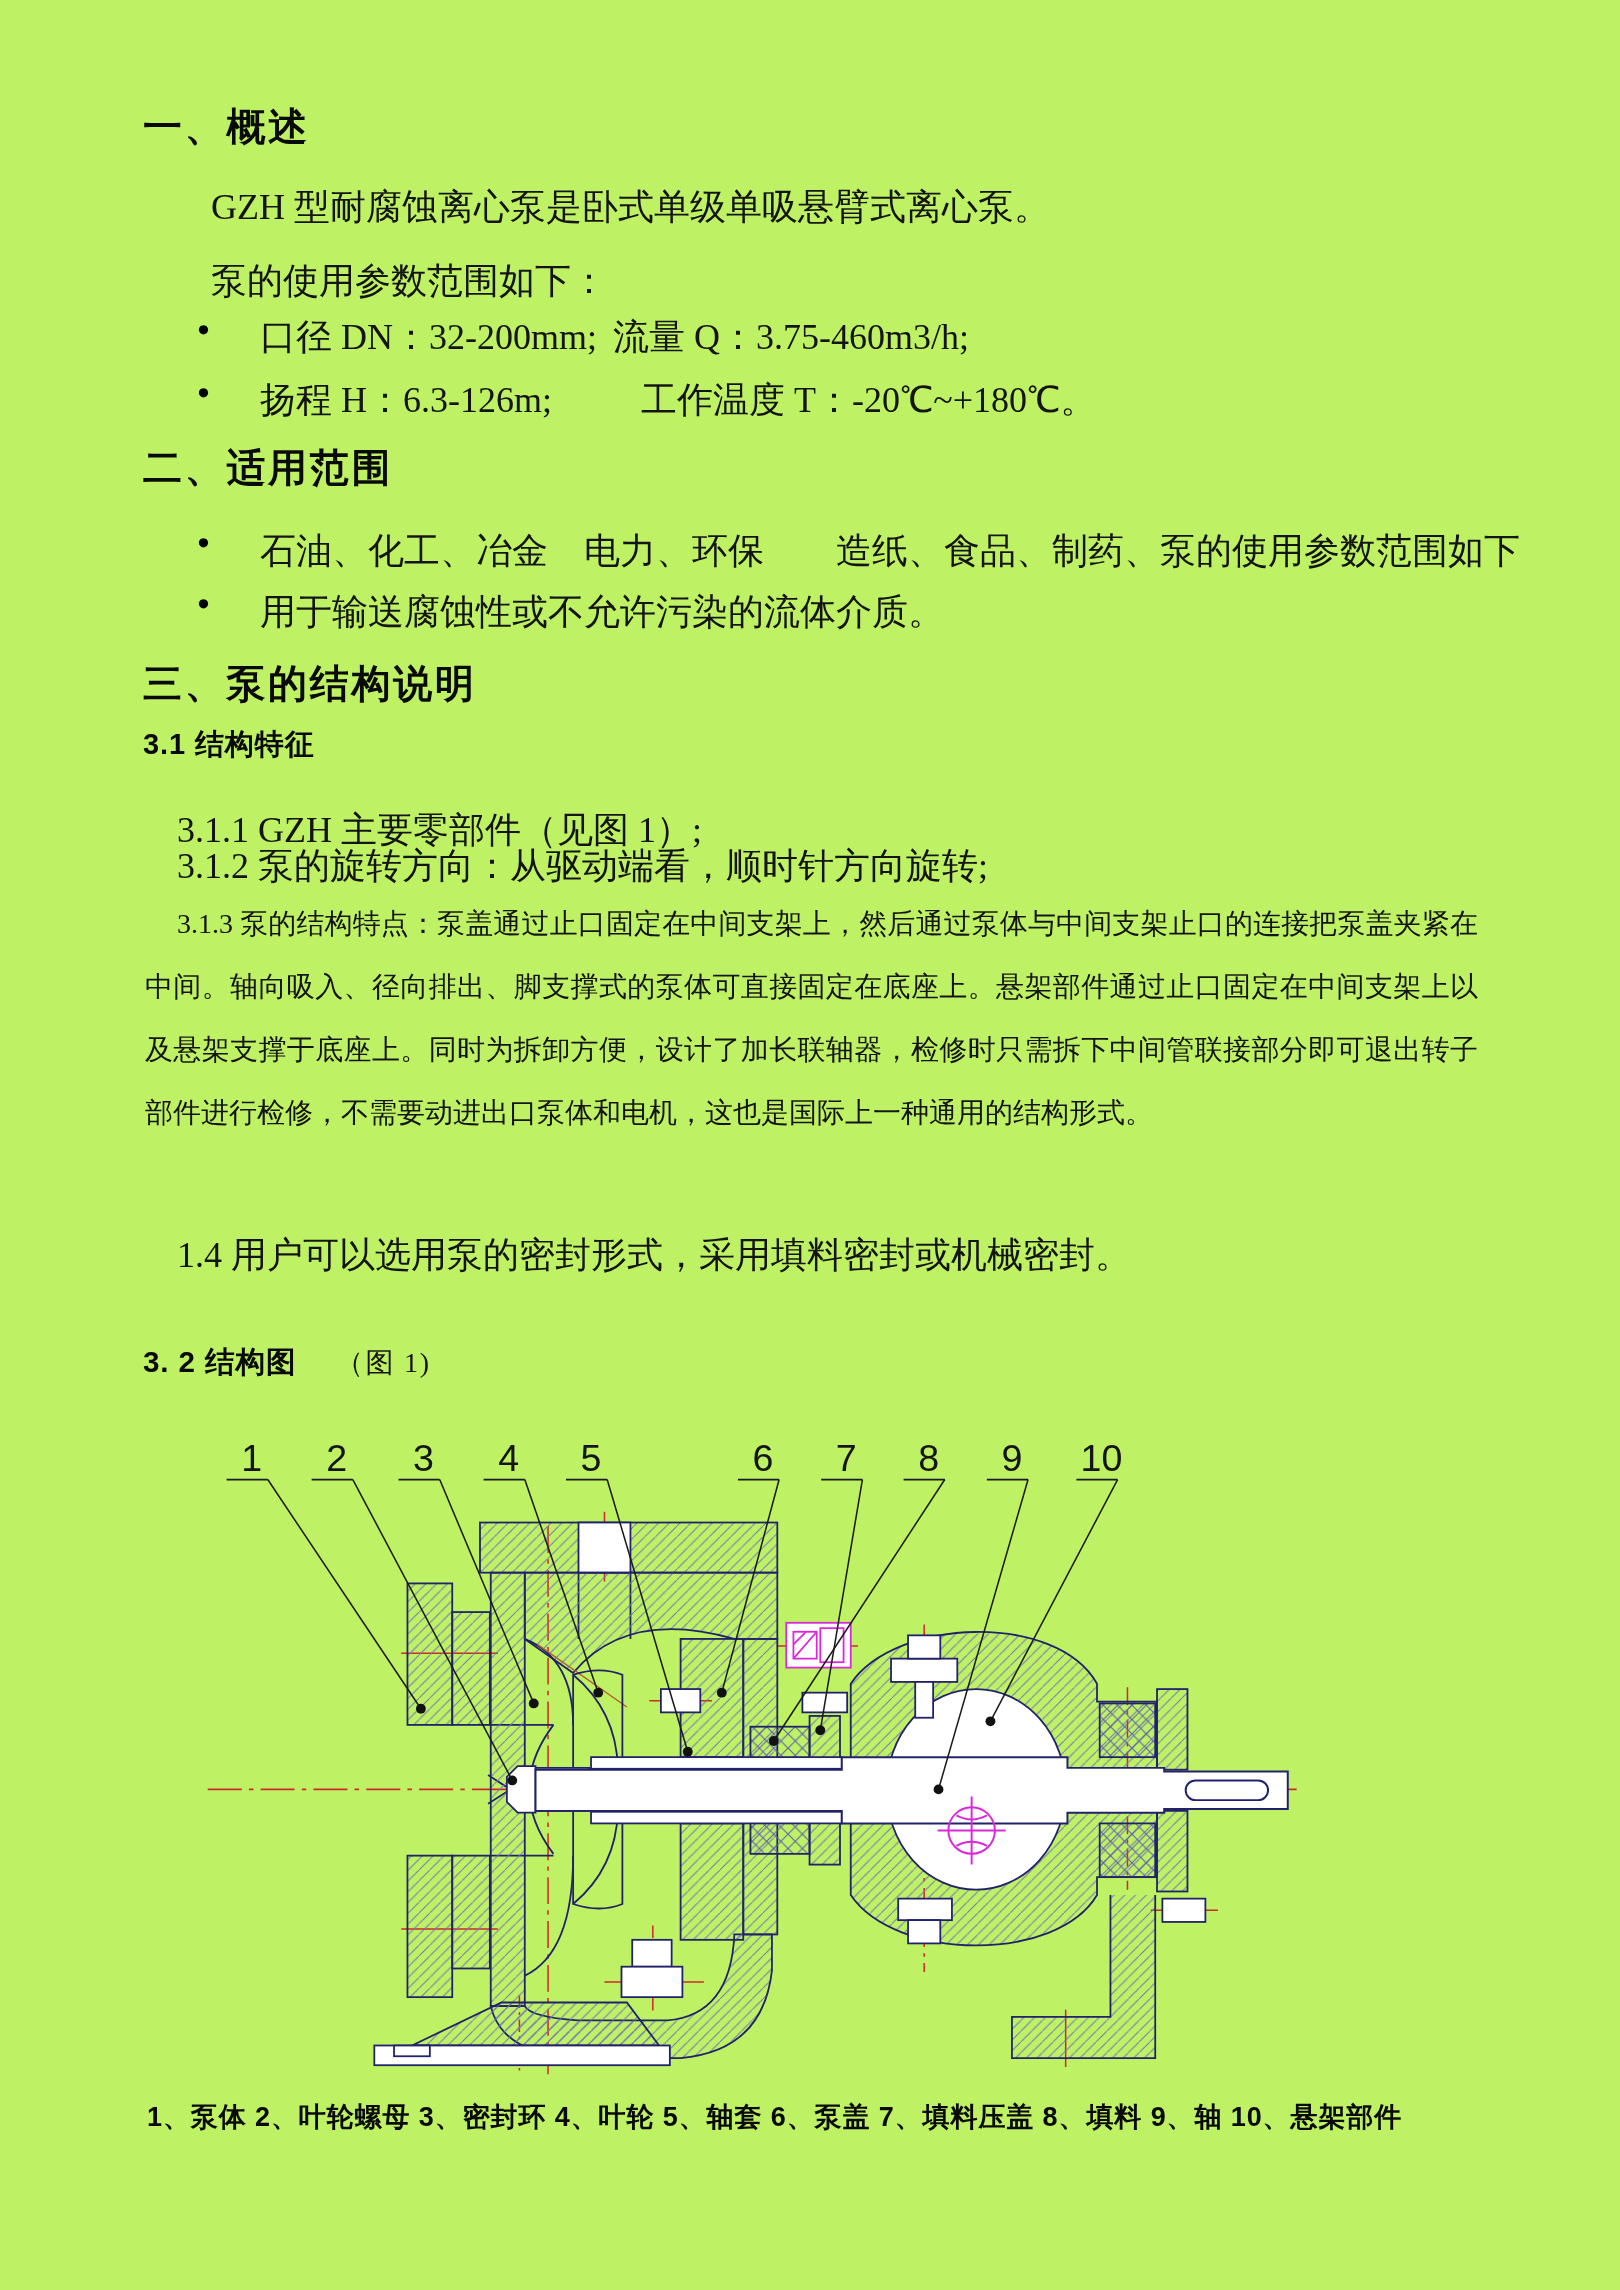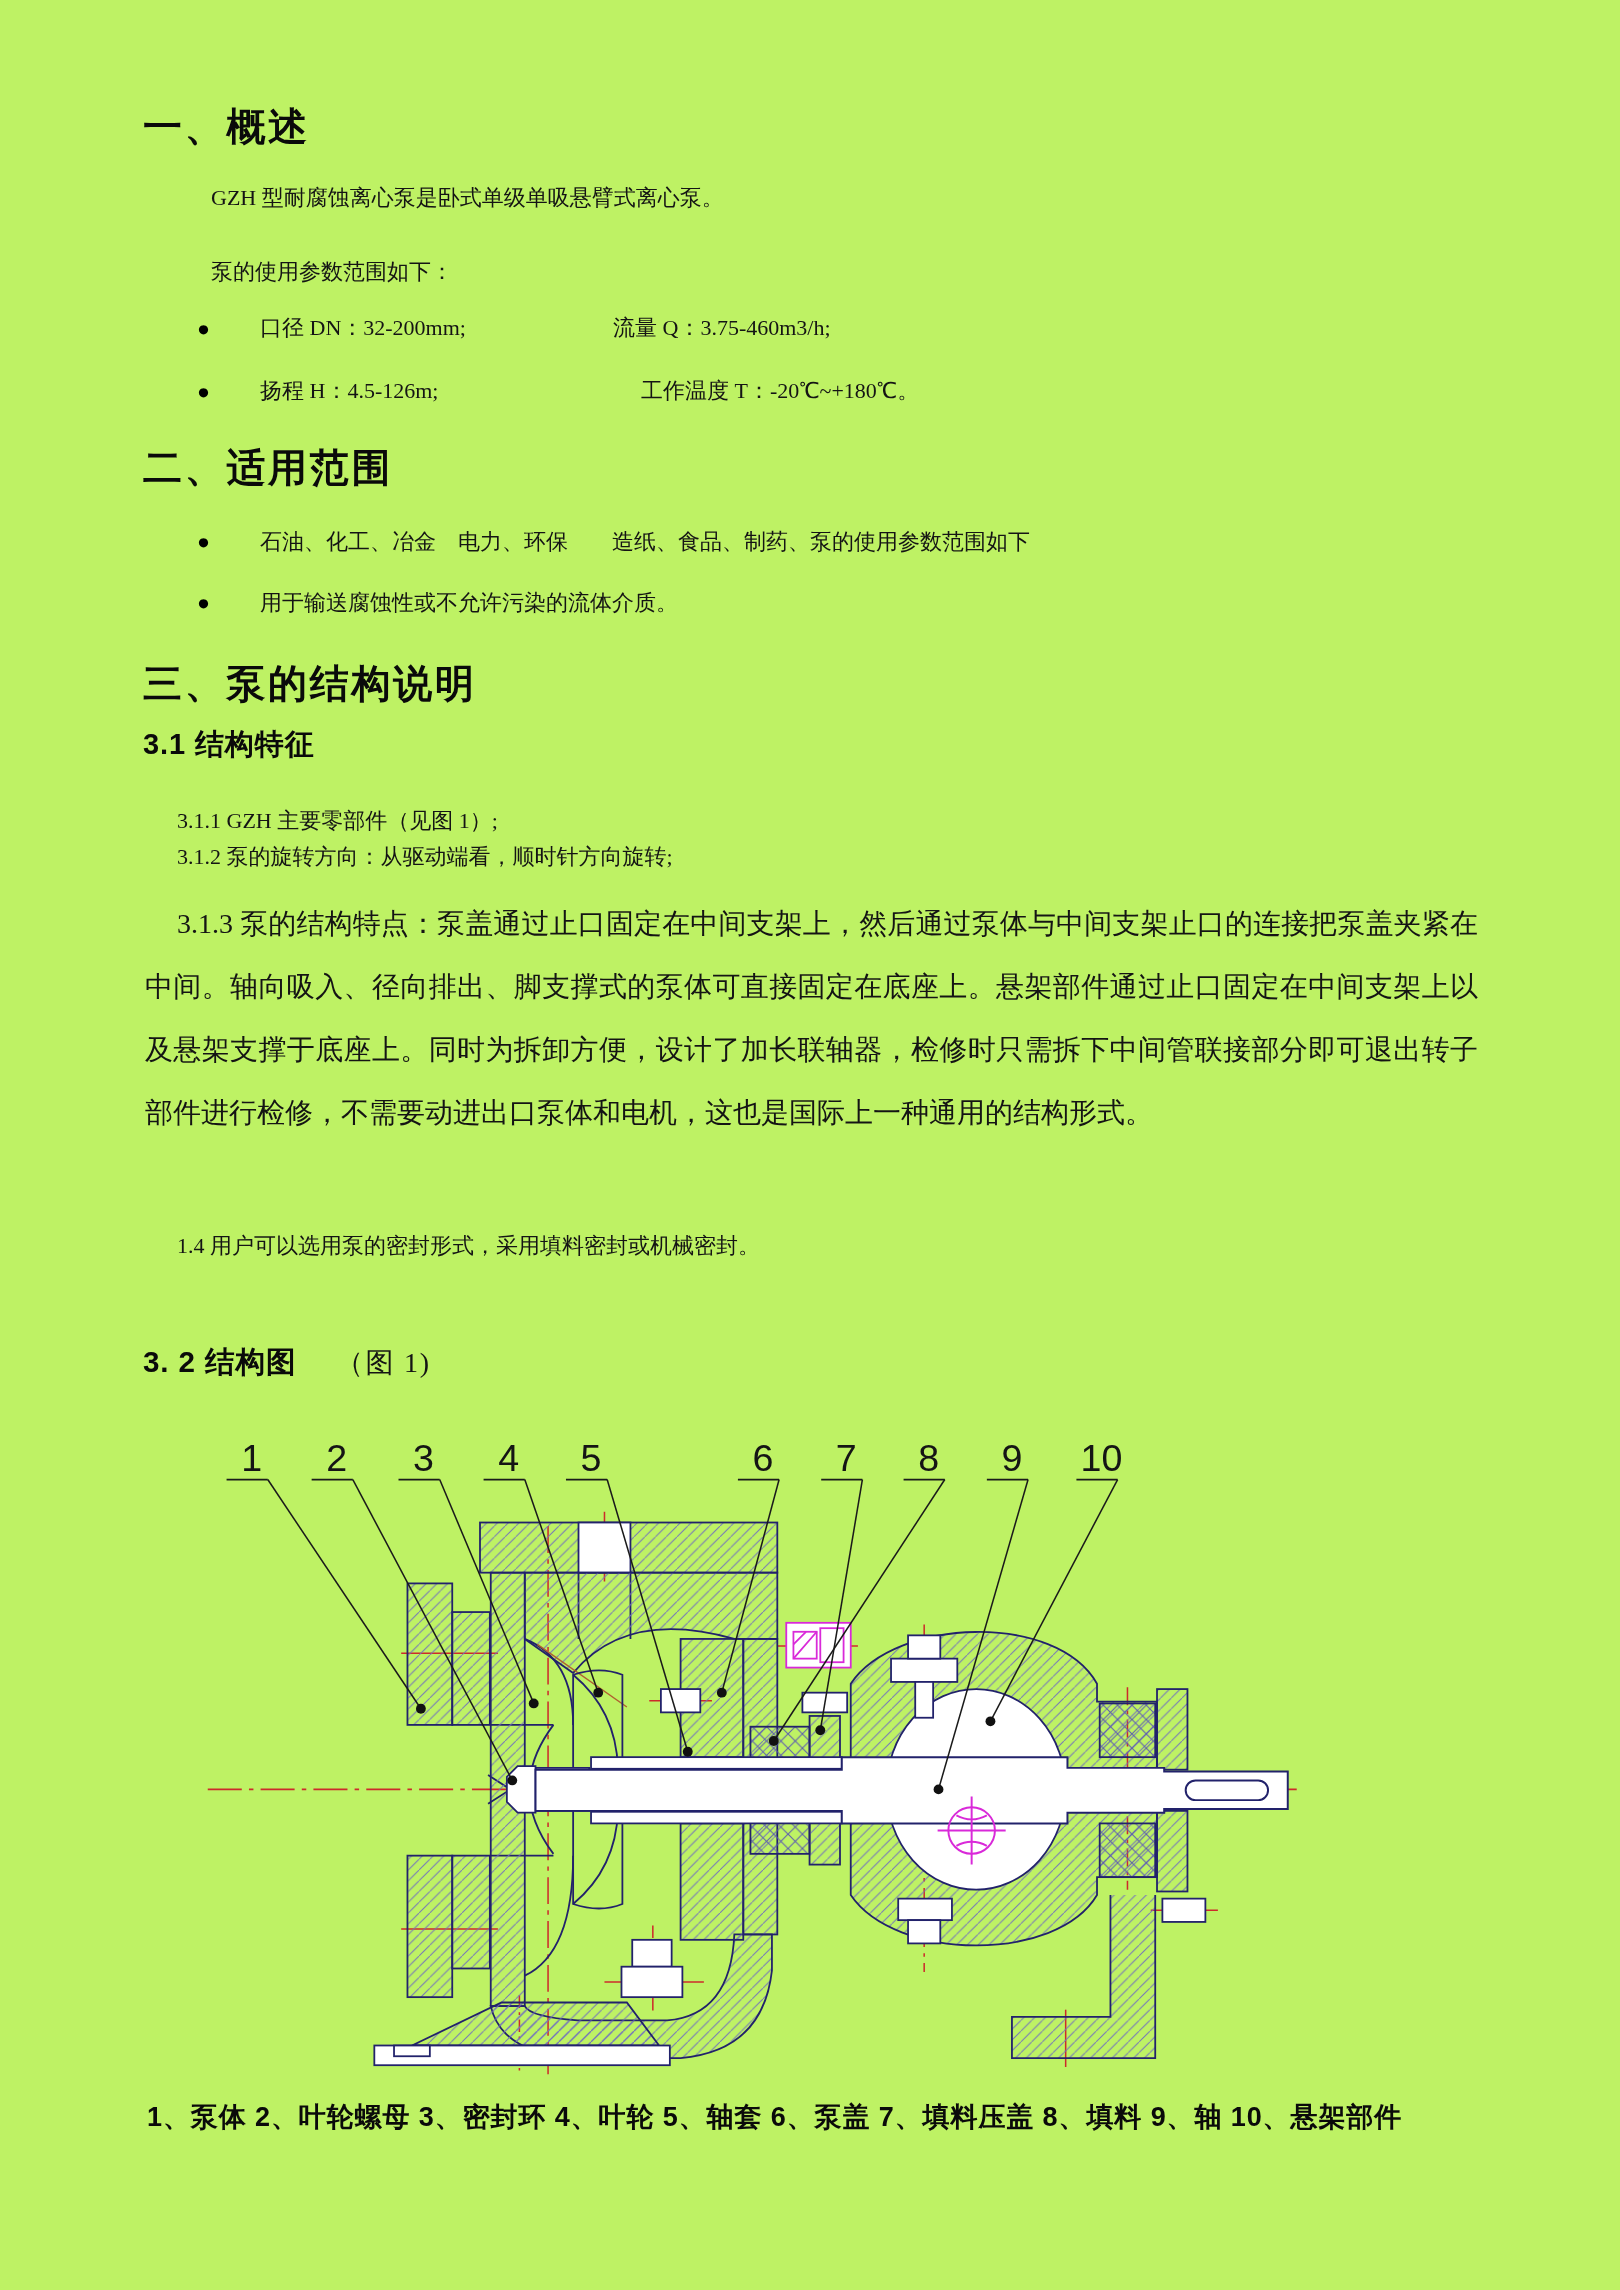--- a/index.html
+++ b/index.html
@@ -9,21 +9,21 @@
     background:#bef264;
     font-family:"Liberation Serif", serif;
     color:#141414;
     overflow:hidden;
   }
   .abs{position:absolute;white-space:nowrap;}
   .h-big{
     font-family:"Liberation Sans", sans-serif;
     font-weight:700;font-size:39px;letter-spacing:2.7px;color:#0a0a0a;
   }
-  .body-txt{font-size:22px;}
+  .body-txt{font-size:36px;}
   .sub-bold{
     font-family:"Liberation Sans", sans-serif;
     font-weight:700;font-size:29px;color:#0a0a0a;letter-spacing:0.9px;
   }
   .bullet-dot{font-size:21.5px;color:#000;}
   .para-justify{
     position:absolute;white-space:normal;
     width:1333px;
     font-size:28px;line-height:63px;
     text-align:justify;text-indent:32px;
@@ -46,21 +46,21 @@
 
   <div class="abs h-big" style="left:143px;top:100px;">一、概述</div>
   <div class="abs body-txt" style="left:211px;top:183px;">GZH 型耐腐蚀离心泵是卧式单级单吸悬臂式离心泵。</div>
   <div class="abs body-txt" style="left:211px;top:257px;">泵的使用参数范围如下：</div>
 
   <div class="abs bullet-dot" style="left:197px;top:317px;">●</div>
   <div class="abs body-txt" style="left:260px;top:313px;">口径 DN：32-200mm;</div>
   <div class="abs body-txt" style="left:613px;top:313px;">流量 Q：3.75-460m3/h;</div>
 
   <div class="abs bullet-dot" style="left:197px;top:380px;">●</div>
-  <div class="abs body-txt" style="left:260px;top:376px;">扬程 H：4.5-126m;</div>
+  <div class="abs body-txt" style="left:260px;top:376px;">扬程 H：6.3-126m;</div>
   <div class="abs body-txt" style="left:641px;top:376px;">工作温度 T：-20℃~+180℃。</div>
 
   <div class="abs h-big" style="left:143px;top:441px;">二、适用范围</div>
 
   <div class="abs bullet-dot" style="left:197px;top:530px;">●</div>
   <div class="abs body-txt" style="left:260px;top:527px;">石油、化工、冶金　电力、环保　　造纸、食品、制药、泵的使用参数范围如下</div>
 
   <div class="abs bullet-dot" style="left:197px;top:591px;">●</div>
   <div class="abs body-txt" style="left:260px;top:588px;">用于输送腐蚀性或不允许污染的流体介质。</div>
 

